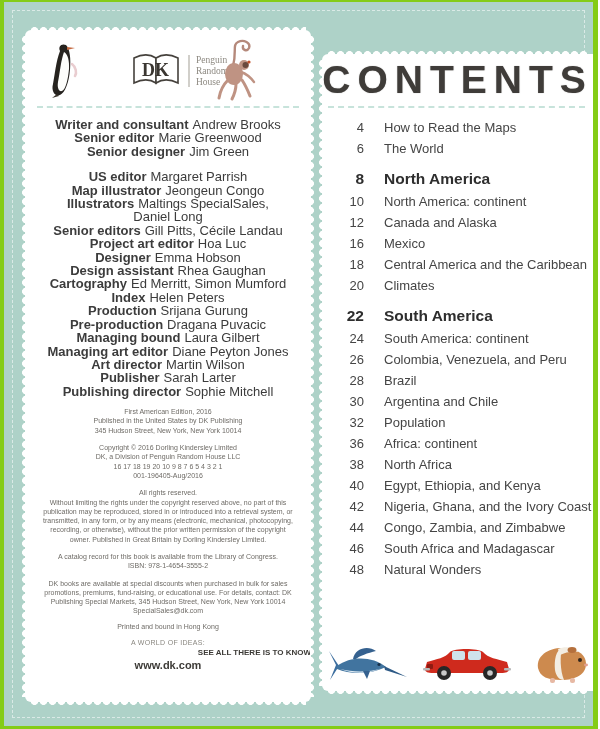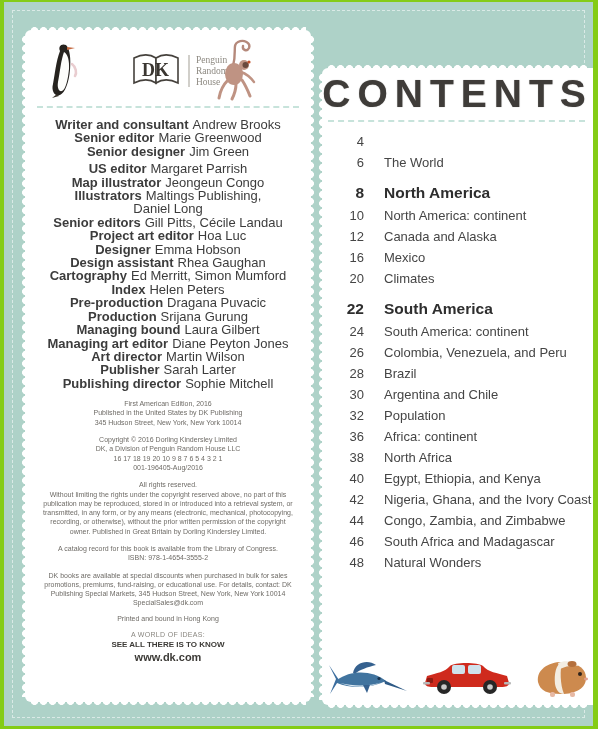--- a/index.html
+++ b/index.html
@@ -10,43 +10,43 @@
 
   .page{position:absolute;background:#ffffff;}
   
   .sc{position:absolute;}
   .sc.t{left:5px;right:5px;top:-4px;height:5px;background-image:radial-gradient(circle at 4.5px 5px,#fff 3.6px,rgba(255,255,255,0) 4.2px);background-size:9px 5px;background-repeat:repeat-x;}
   .sc.b{left:5px;right:5px;bottom:-4px;height:5px;background-image:radial-gradient(circle at 4.5px 0px,#fff 3.6px,rgba(255,255,255,0) 4.2px);background-size:9px 5px;background-repeat:repeat-x;}
   .sc.l{top:5px;bottom:5px;left:-4px;width:5px;background-image:radial-gradient(circle at 5px 4.5px,#fff 3.6px,rgba(255,255,255,0) 4.2px);background-size:5px 9px;background-repeat:repeat-y;}
   .sc.r{top:5px;bottom:5px;right:-4px;width:5px;background-image:radial-gradient(circle at 0px 4.5px,#fff 3.6px,rgba(255,255,255,0) 4.2px);background-size:5px 9px;background-repeat:repeat-y;}
 
   .left-page{left:21px;top:28px;width:286px;height:672px;border-radius:6px;}
-  .right-page{left:318px;top:66px;right:0;height:637px;border-radius:6px 0 0 6px;}
+  .right-page{left:318px;top:52px;right:0;height:637px;border-radius:6px 0 0 6px;}
 
   .sep{border-top:2px dashed #c7e3db;}
   .lp-header{position:relative;height:74px;}
   .lp-sep{margin:2px 12px 0 12px;}
   .rp-sep{margin:4px 8px 0 6px;}
 
   .penguin{position:absolute;left:20px;top:12px;}
   .dk-logo-group{position:absolute;left:104px;top:20px;}
   .monkey{position:absolute;left:186px;top:8px;}
 
   .credits{margin-top:10px;text-align:center;font-size:13px;line-height:13.4px;color:#3c3c3c;}
-  .credit-row.gap{margin-top:4px;}
+  .credit-row.gap{margin-top:12px;}
   .c-label{font-weight:bold;margin-right:4px;}
   .c-label:empty{margin-right:0;}
 
   .legal{margin-top:9px;text-align:center;color:#6e6b66;font-size:7px;line-height:9.3px;padding:0 16px;}
   .legal p{margin:0 0 8px 0;white-space:pre-line;}
   .legal p.tight{margin-bottom:6px;}
 
   .lp-footer{margin-top:8px;text-align:center;color:#5a5751;}
   .slogan1{font-size:7px;letter-spacing:0.3px;color:#8a8780;}
-  .slogan2{font-size:8px;font-weight:bold;color:#3c3a36;margin-top:2px;}
+  .slogan2{font-size:8px;font-weight:bold;color:#3c3a36;margin-top:2px;text-align:right;}
   .website{font-size:11px;font-weight:bold;color:#3c3a36;margin-top:2px;}
 
   .rp-title{margin:4px 0 0 0;text-align:center;font-size:39px;font-weight:bold;letter-spacing:7px;color:#3f3c39;font-family:"Liberation Sans",sans-serif;text-shadow:0 0 1px rgba(80,78,75,0.55);}
   .toc{margin-top:9px;padding-left:12px;}
   .toc-row{display:flex;align-items:center;height:21px;font-size:13px;color:#454545;}
   .toc-row.heading{height:24px;margin-top:8px;font-size:15.5px;font-weight:bold;color:#2e2e2e;}
   .toc-num{width:30px;text-align:right;flex:0 0 auto;}
   .toc-title{margin-left:20px;}
 
   .rp-illos{position:absolute;left:0;right:0;bottom:4px;height:52px;}
@@ -117,21 +117,21 @@
 
           <div class="credit-row gap">
             <span class="c-label">US editor</span><span class="c-name">Margaret Parrish</span>
           </div>
 
           <div class="credit-row">
             <span class="c-label">Map illustrator</span><span class="c-name">Jeongeun Congo</span>
           </div>
 
           <div class="credit-row">
-            <span class="c-label">Illustrators</span><span class="c-name">Maltings Publishing,</span>
+            <span class="c-label">Illustrators</span><span class="c-name">Maltings SpecialSales,</span>
           </div>
 
           <div class="credit-row">
             <span class="c-label"></span><span class="c-name">Daniel Long</span>
           </div>
 
           <div class="credit-row">
             <span class="c-label">Senior editors</span><span class="c-name">Gill Pitts, Cécile Landau</span>
           </div>
 
@@ -149,25 +149,25 @@
 
           <div class="credit-row">
             <span class="c-label">Cartography</span><span class="c-name">Ed Merritt, Simon Mumford</span>
           </div>
 
           <div class="credit-row">
             <span class="c-label">Index</span><span class="c-name">Helen Peters</span>
           </div>
 
           <div class="credit-row">
+            <span class="c-label">Production</span><span class="c-name">Srijana Gurung</span>
+          </div>
+
+          <div class="credit-row">
             <span class="c-label">Pre-production</span><span class="c-name">Dragana Puvacic</span>
-          </div>
-
-          <div class="credit-row">
-            <span class="c-label">Production</span><span class="c-name">Srijana Gurung</span>
           </div>
 
           <div class="credit-row">
             <span class="c-label">Managing bound</span><span class="c-name">Laura Gilbert</span>
           </div>
 
           <div class="credit-row">
             <span class="c-label">Managing art editor</span><span class="c-name">Diane Peyton Jones</span>
           </div>
 
@@ -213,20 +213,21 @@
       <div class="sc b"></div>
       <div class="sc l"></div>
 
       <h1 class="rp-title">CONTENTS</h1>
       <div class="sep rp-sep"></div>
 
       <div class="toc">
 
           <div class="toc-row">
             <span class="toc-num">4</span>
+            <span class="toc-title">How to Read the Maps</span>
           </div>
 
           <div class="toc-row">
             <span class="toc-num">6</span>
             <span class="toc-title">The World</span>
           </div>
 
           <div class="toc-row heading">
             <span class="toc-num">8</span>
             <span class="toc-title">North America</span>
@@ -241,20 +242,24 @@
             <span class="toc-num">12</span>
             <span class="toc-title">Canada and Alaska</span>
           </div>
 
 
           <div class="toc-row">
             <span class="toc-num">16</span>
             <span class="toc-title">Mexico</span>
           </div>
 
+          <div class="toc-row">
+            <span class="toc-num">18</span>
+            <span class="toc-title">Central America and the Caribbean</span>
+          </div>
 
           <div class="toc-row">
             <span class="toc-num">20</span>
             <span class="toc-title">Climates</span>
           </div>
 
           <div class="toc-row heading">
             <span class="toc-num">22</span>
             <span class="toc-title">South America</span>
           </div>

